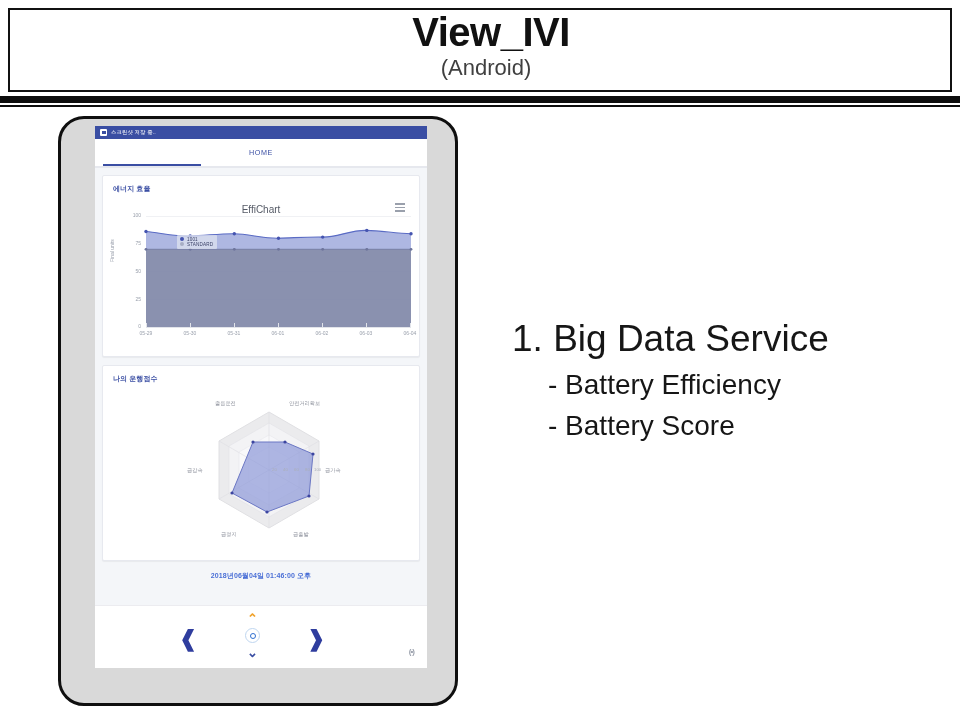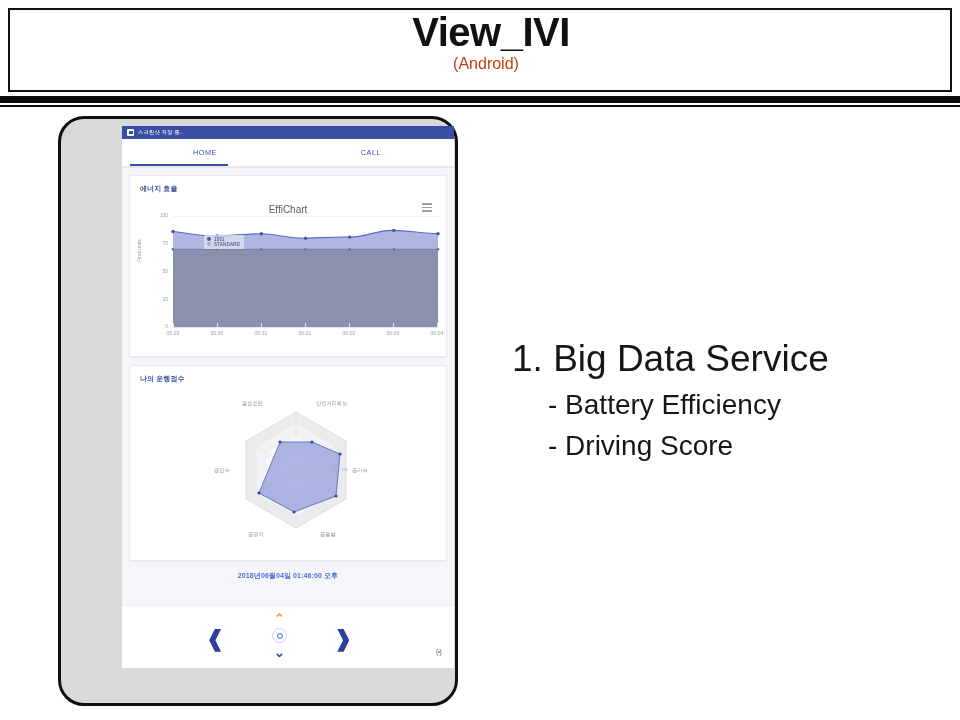--- a/index.html
+++ b/index.html
@@ -14,42 +14,42 @@
   
   .title-box {
     position: absolute; left: 8px; top: 8px; width: 944px; height: 84px;
     border: 2px solid #111; background: #fff;
     display: flex; align-items: center; flex-direction: column;
   }
   .title-main {
     font-size: 40px; font-weight: bold; color: #111;
     letter-spacing: -0.5px; margin-left: 22px;
   }
-  .title-sub { font-size: 16px; color: #c2410c; margin-left: 12px; padding-bottom: 3px; }
+  .title-sub { font-size: 22px; color: #404040; margin-left: 12px; padding-bottom: 3px; }
   .title-rule {
     position: absolute; left: 0px; top: 96px; width: 960px; height: 7px; background: #0d0d0d;
   }
   .title-rule2 {
     position: absolute; left: 0px; top: 105px; width: 960px; height: 2px; background: #0d0d0d;
   }
 
   
   .right-block { position: absolute; left: 512px; top: 318px; width: 430px; }
-  .rb-head { font-size: 37px; color: #161616; font-weight: normal; letter-spacing: 0px; margin-top: 20px; }
+  .rb-head { font-size: 37px; color: #161616; font-weight: normal; letter-spacing: 0px; }
   .rb-item { font-size: 28px; color: #161616; margin-left: 36px; margin-top: 9px; }
   .rb-item:first-of-type { margin-top: 16px; }
 
   
   .tablet {
     position: absolute; left: 58px; top: 116px; width: 400px; height: 590px;
     background: #d9d9d9; border: 3px solid #0f0f0f; border-radius: 26px;
   }
   .tablet-screen {
     position: absolute; left: 34px; top: 7px; width: 332px; height: 542px;
-    background: #f4f6f9; overflow: hidden; margin-left: 27px;
+    background: #f4f6f9; overflow: hidden;
   }
 
   
   .statusbar {
     height: 13px; background: #3a4ea3; display: flex; align-items: center; padding-left: 5px; gap: 4px;
   }
   .sb-icon {
     width: 7px; height: 7px; background: #ffffff; border-radius: 1px; position: relative; flex: 0 0 auto;
   }
   .sb-icon::after {
@@ -155,34 +155,33 @@
   <div class="title-box">
     <span class="title-main">View_IVI</span>
     <span class="title-sub">(Android)</span>
   </div>
   <div class="title-rule"></div>
   <div class="title-rule2"></div>
 
   <div class="right-block">
     <div class="rb-head">1. Big Data Service</div>
     <div class="rb-item">- Battery Efficiency</div>
-    <div class="rb-item">- Driving Score</div>
+    <div class="rb-item">- Battery Score</div>
   </div>
 
   <div class="tablet">
     <div class="tablet-screen">
 
       <div class="statusbar">
         <span class="sb-icon"></span>
         <span class="sb-text">스크린샷 저장 중..</span>
       </div>
 
       <div class="tabs">
         <div class="tab">HOME</div>
-        <div class="tab">CALL</div>
         <div class="tab-underline"></div>
       </div>
       <div class="tab-strip"></div>
 
       <div class="content">
 
         <div class="card card-effi">
           <div class="card-title">에너지 효율</div>
 
           <div class="effi-head">

